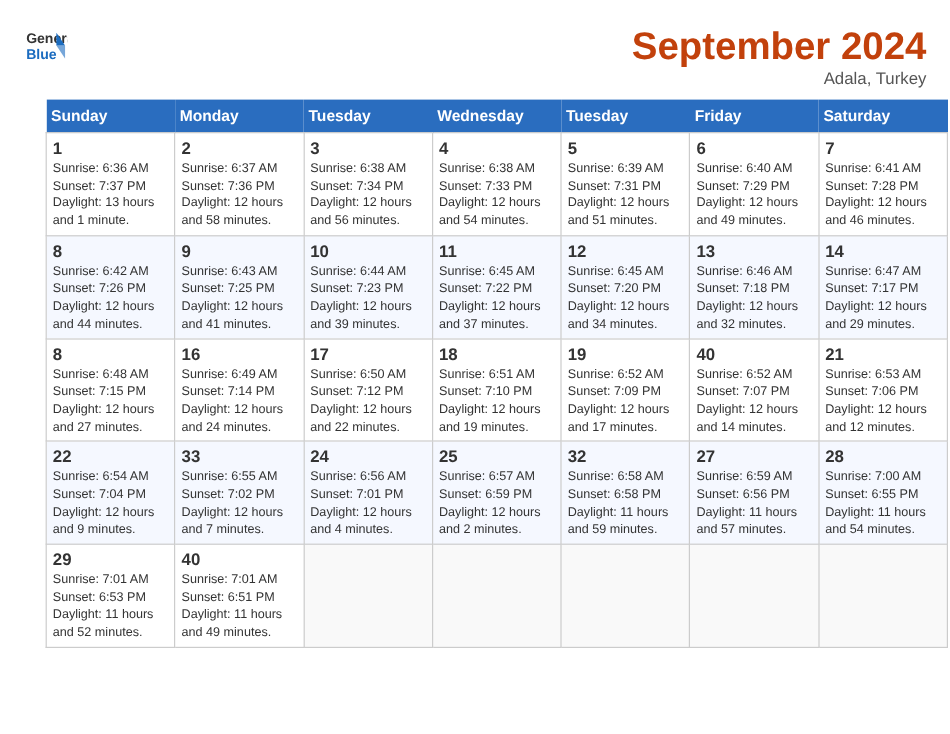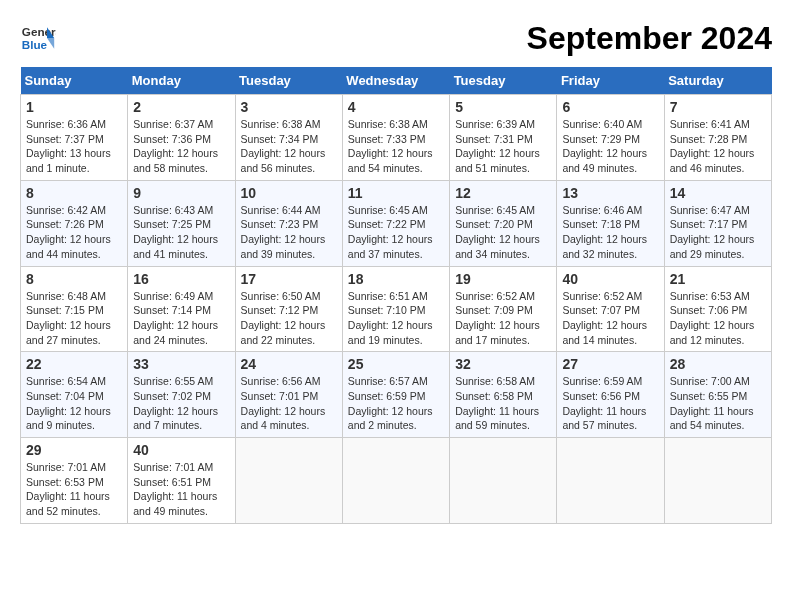--- a/index.html
+++ b/index.html
@@ -22,30 +22,31 @@
       gap: 4px;
     }
     .logo-icon {
       width: 36px;
       height: 36px;
     }
     .title-area { text-align: right; }
     .month-title {
       font-size: 32px;
       font-weight: bold;
-      color: #000000;
+      color: #c2410c;
     }
     .subtitle {
       font-size: 14px;
       color: #555;
     }
     table {
       width: 100%;
       border-collapse: collapse;
       font-size: 11px;
+      margin-left: 18px;
     }
     th {
       background-color: #2a6dbf;
       color: #fff;
       padding: 6px 4px;
       text-align: left;
       font-size: 13px;
       font-weight: bold;
     }
     td {
@@ -78,20 +79,21 @@
   <div class="logo">
     <svg class="logo-icon" viewBox="0 0 40 40">
       <text x="2" y="18" font-size="13" font-weight="bold" fill="#333">General</text>
       <text x="2" y="32" font-size="13" font-weight="bold" fill="#1a6bbf">Blue</text>
       <polygon points="30,8 38,20 30,20" fill="#1a6bbf"></polygon>
       <polygon points="30,20 38,20 38,32" fill="#1a6bbf" opacity="0.6"></polygon>
     </svg>
   </div>
   <div class="title-area">
     <div class="month-title">September 2024</div>
+    <div class="subtitle">Adala, Turkey</div>
   </div>
 </div>
 
 <table>
   <thead>
     <tr>
       <th>Sunday</th>
       <th>Monday</th>
       <th>Tuesday</th>
       <th>Wednesday</th>

